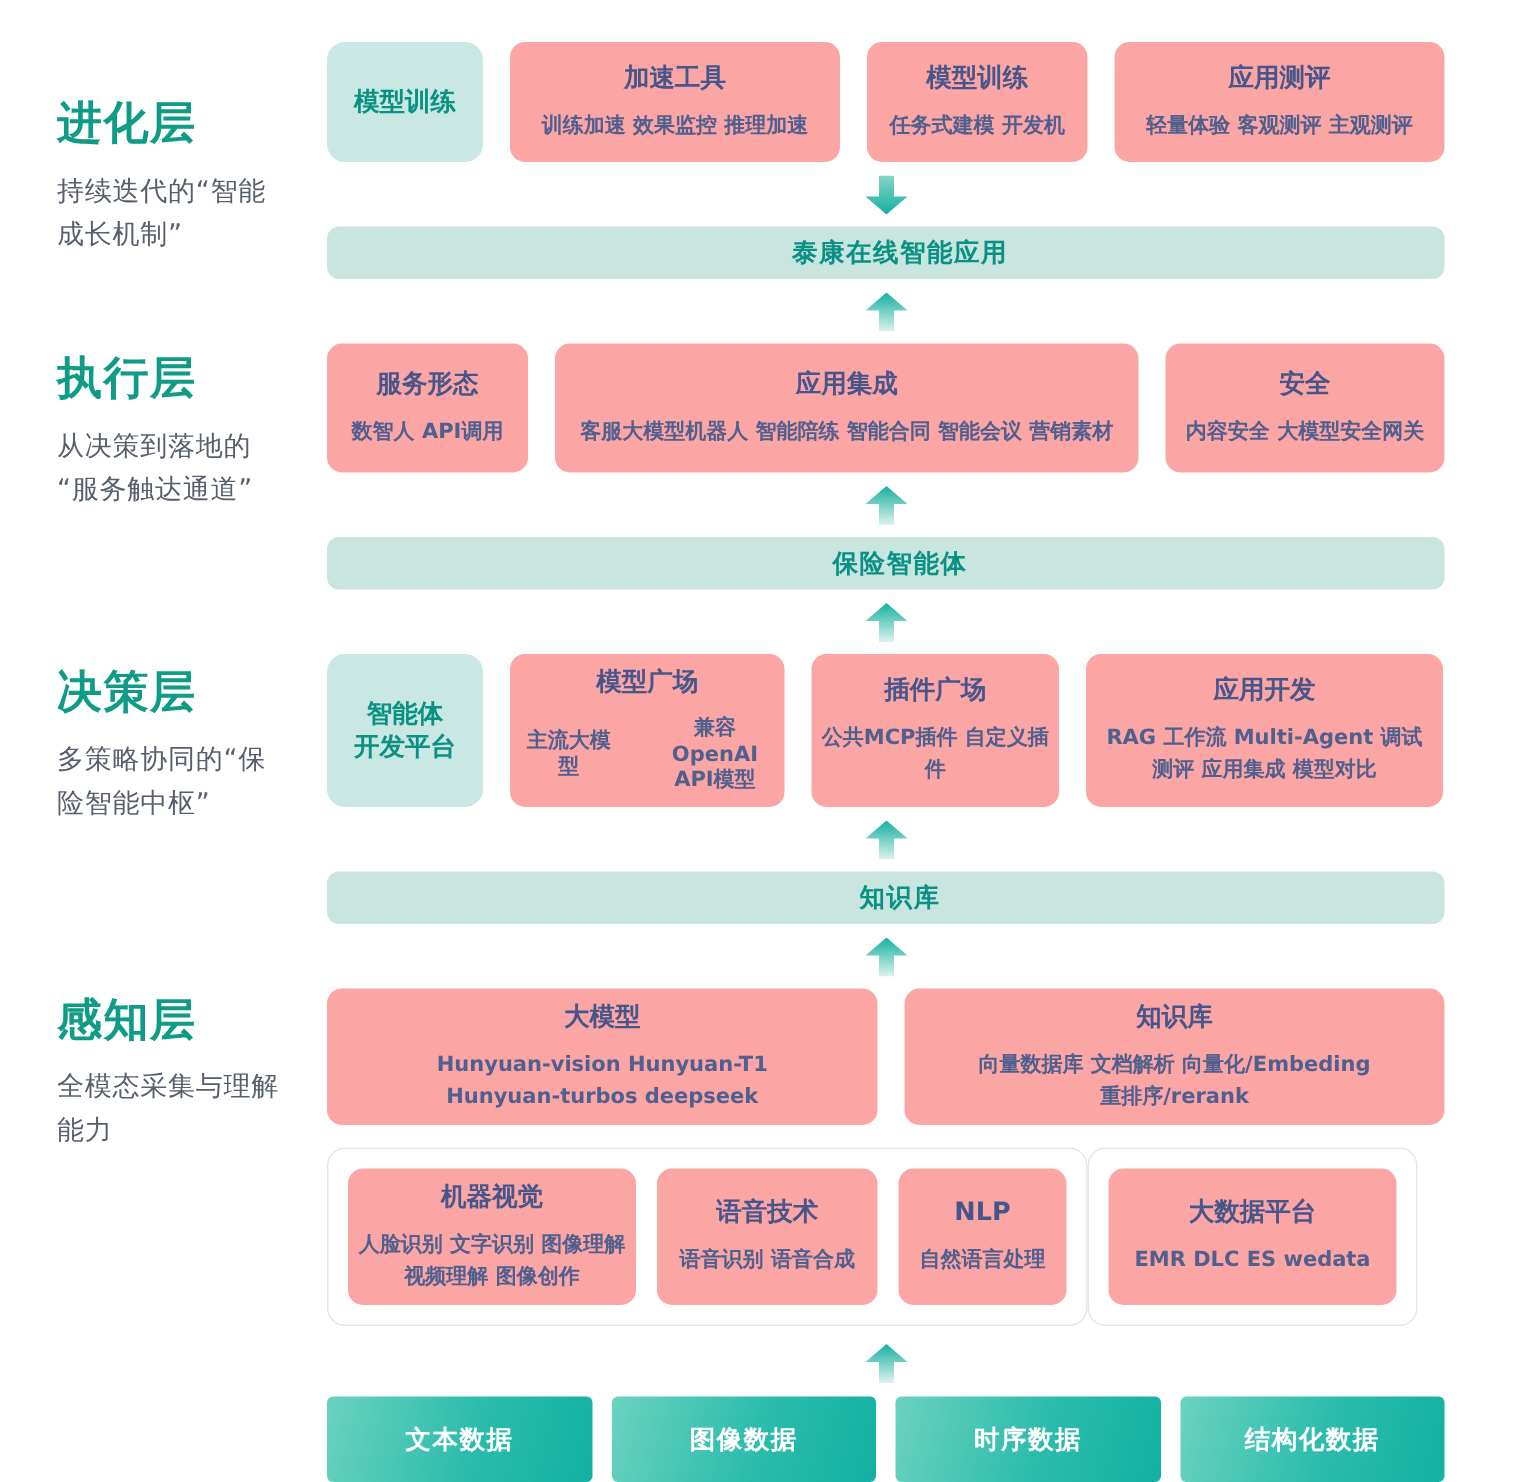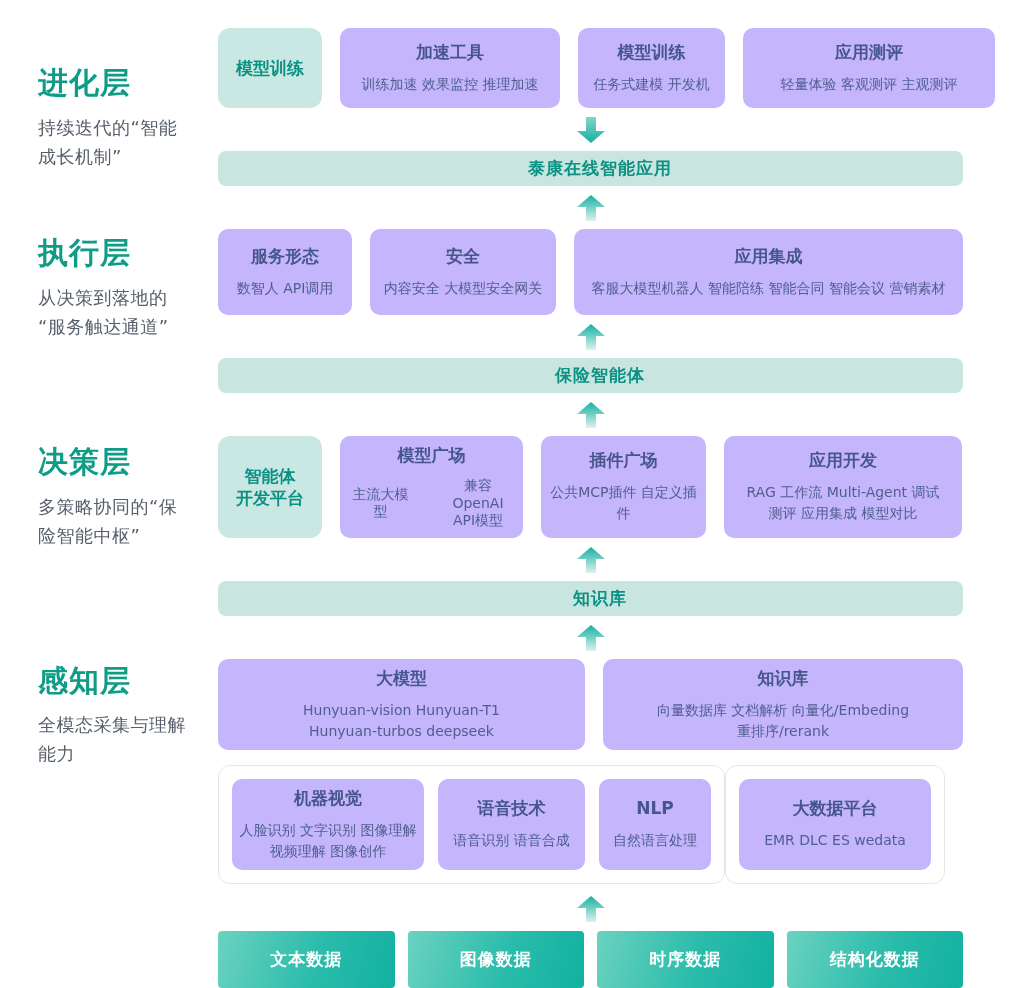--- a/index.html
+++ b/index.html
@@ -18,29 +18,29 @@
     color:#0f9c86; font-size:30px; font-weight:800; letter-spacing:1px;
     line-height:1.15;
   }
   .layer-subtitle {
     margin-top:12px; color:#575f6b; font-size:18px; line-height:1.62;
     white-space:pre-line; letter-spacing:0.5px;
   }
 
   .cards-row { display:flex; gap:18px; }
   .card {
-    background:#c4b5fd; border-radius:10px;
+    background:#fca5a5; border-radius:10px;
     display:flex; flex-direction:column; justify-content:center; align-items:center;
     text-align:center; padding:8px 6px; gap:11px; flex:none;
   }
   .row-h80 .card { min-height:80px; }
   .row-h86 .card { min-height:86px;align-items:center; }
   .row-h88 .card { min-height:88px; }
   .card .title { color:#47568a; font-size:17px; font-weight:700; white-space:pre-line; line-height:1.3; }
-  .card .sub   { color:#4f5f8e; font-size:14px; font-weight:400; white-space:pre-line; line-height:1.5; }
+  .card .sub   { color:#4f5f8e; font-size:14px; font-weight:700; white-space:pre-line; line-height:1.5; }
   .card.teal { background:#c9e8e3; border-radius:12px; }
   .card.teal .title { color:#0b9183; }
   .sub-parts { display:flex; align-items:center; justify-content:center; gap:24px; }
   .sub-parts .sub { line-height:1.25; }
 
   .banner {
     height:35px; background:#c8e5e0; border-radius:8px;
     display:flex; align-items:center; justify-content:center;
     color:#0a9183; font-size:17px; font-weight:700; letter-spacing:1px;padding-left:19px;
   }
@@ -98,21 +98,21 @@
         <div class="title">模型训练</div>
       </div>
       <div class="card" style="width:220px">
         <div class="title">加速工具</div>
         <div class="sub">训练加速 效果监控 推理加速</div>
       </div>
       <div class="card" style="width:147px">
         <div class="title">模型训练</div>
         <div class="sub">任务式建模 开发机</div>
       </div>
-      <div class="card" style="width:252px">
+      <div class="card" style="width:220px">
         <div class="title">应用测评</div>
         <div class="sub">轻量体验 客观测评 主观测评</div>
       </div>
     </div>
     <div class="arrow-wrap">
       <svg width="28" height="26" viewBox="0 0 28 26">
           <path d="M14 26 L0 14 L9 14 L9 0 L19 0 L19 14 L28 14 Z" fill="url(#agd)"></path>
         </svg>
     </div>
     <div class="banner">泰康在线智能应用</div>
@@ -129,27 +129,27 @@
     <div class="arrow-wrap">
       <svg width="28" height="26" viewBox="0 0 28 26">
           <path d="M14 0 L28 12 L19 12 L19 26 L9 26 L9 12 L0 12 Z" fill="url(#agu)"></path>
         </svg>
     </div>
     <div class="cards-row row-h86">
       <div class="card" style="width:134px">
         <div class="title">服务形态</div>
         <div class="sub">数智人  API调用</div>
       </div>
+      <div class="card" style="width:389px">
+        <div class="title">应用集成</div>
+        <div class="sub">客服大模型机器人 智能陪练 智能合同 智能会议 营销素材</div>
+      </div>
       <div class="card" style="width:186px">
         <div class="title">安全</div>
         <div class="sub">内容安全 大模型安全网关</div>
-      </div>
-      <div class="card" style="width:389px">
-        <div class="title">应用集成</div>
-        <div class="sub">客服大模型机器人 智能陪练 智能合同 智能会议 营销素材</div>
       </div>
     </div>
     <div class="arrow-wrap">
       <svg width="28" height="26" viewBox="0 0 28 26">
           <path d="M14 0 L28 12 L19 12 L19 26 L9 26 L9 12 L0 12 Z" fill="url(#agu)"></path>
         </svg>
     </div>
     <div class="banner">保险智能体</div>
   </div>
 </div>

